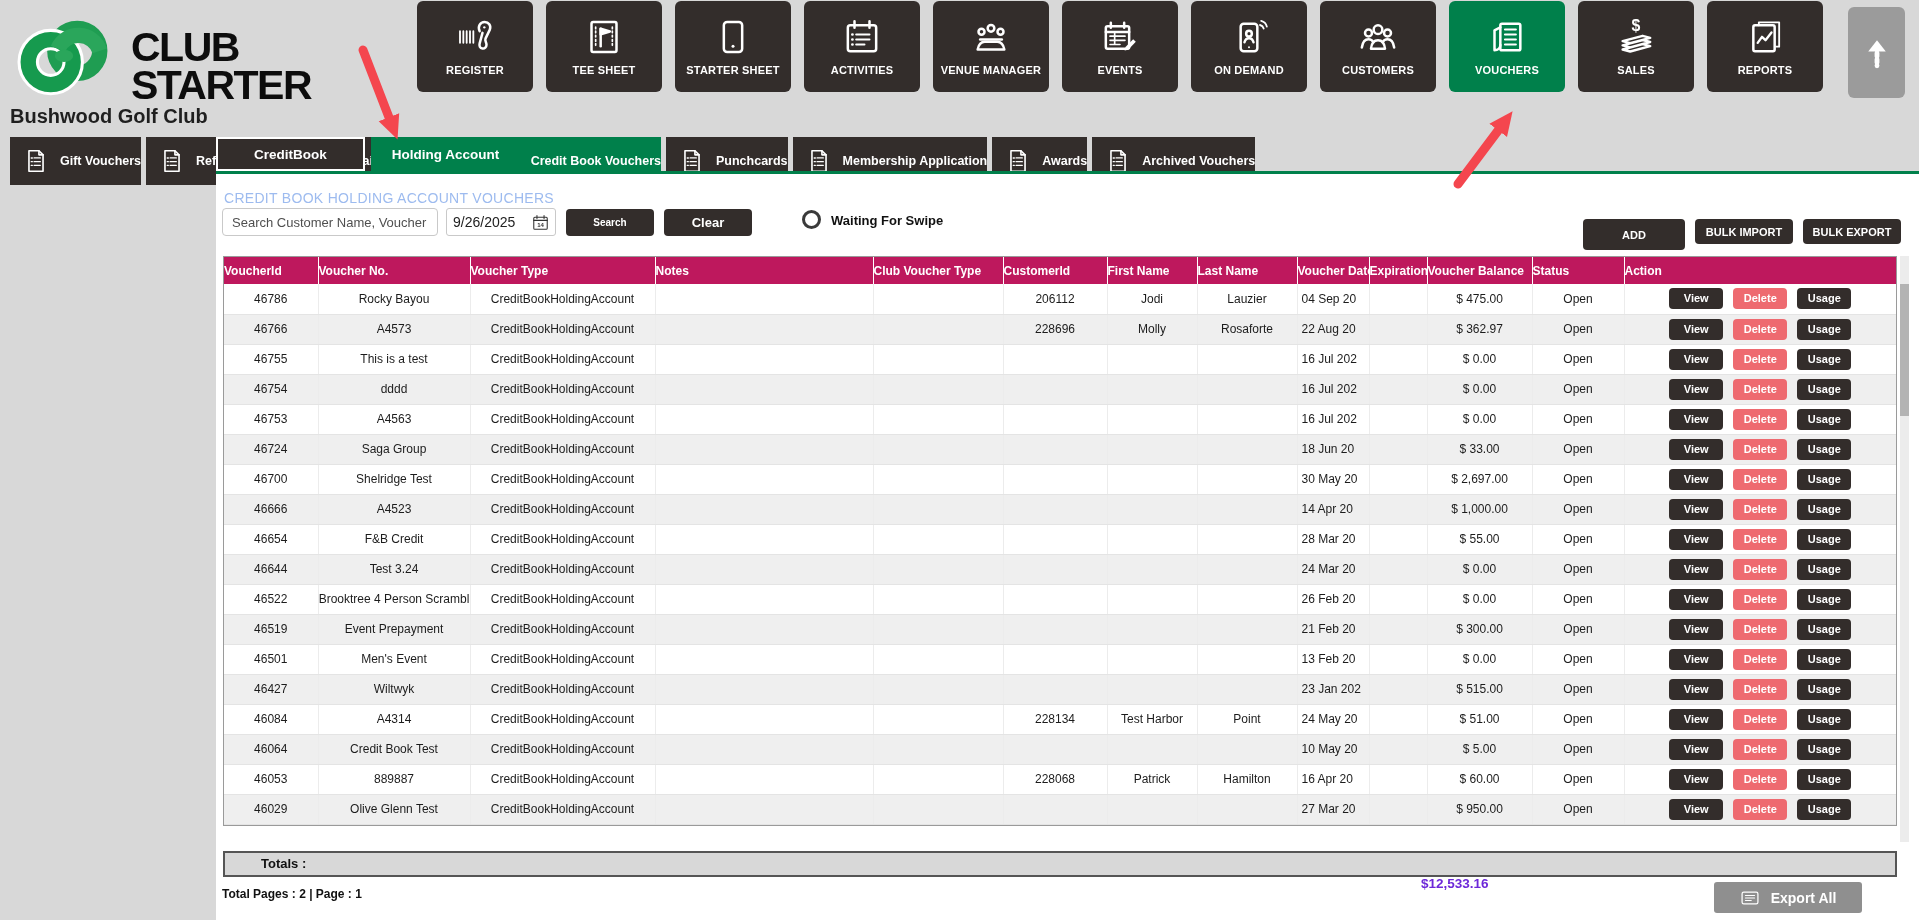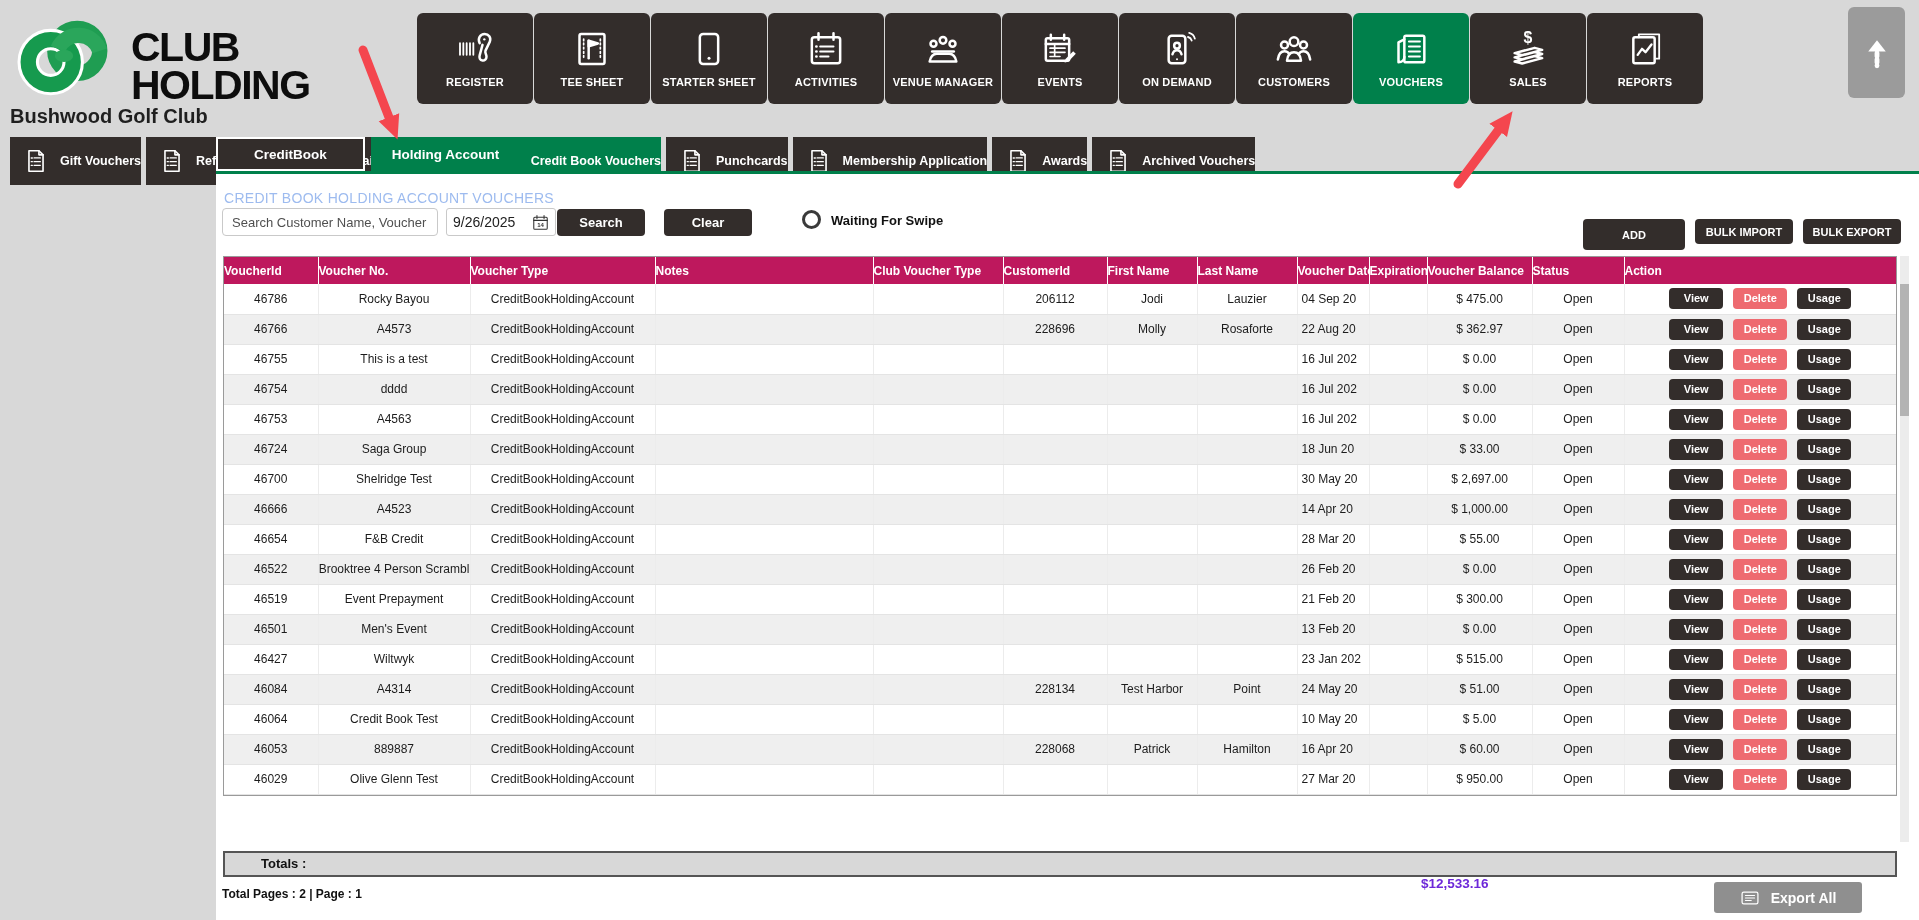--- a/index.html
+++ b/index.html
@@ -12,21 +12,21 @@
   svg.ico { display:block; }
   .sym g { fill:none; stroke:currentColor; stroke-width:1.5; stroke-linecap:round; stroke-linejoin:round; }
 
   
   .logo-area { position:absolute; left:12px; top:12px; display:flex; align-items:flex-end;gap:9px; }
   .logo-mark { width:104px; height:92px; }
   .brand-text { margin-left:6px; margin-top:4px; font-weight:bold; font-size:41px; line-height:0.93; letter-spacing:-1.5px; color:#0d0d0d; }
   .club-name { position:absolute; left:10px; top:105px; font-size:20px; font-weight:bold; color:#1f1f1f; }
 
   
-  .main-nav { position:absolute; left:417px; top:13px; display:flex; gap:1px; }
+  .main-nav { position:absolute; left:417px; top:1px; display:flex; gap:13px; }
   .nav-btn { width:116px; height:91px; background:#332d2b; border-radius:6px; color:#fff;
              display:flex; flex-direction:column; align-items:center; justify-content:center; gap:7px; cursor:pointer; }
   .nav-btn.active { background:#00804b; }
   .nav-ico { width:40px; height:40px; }
   .nav-lbl { font-size:11px; font-weight:bold; letter-spacing:.2px; white-space:nowrap; }
   .scroll-up-btn { position:absolute; left:1848px; top:7px; width:57px; height:91px; background:#9b9b9b;
                    border-radius:6px; display:flex; align-items:center; justify-content:center; color:#fff; cursor:pointer; }
   .scroll-up-btn svg { width:34px; height:34px; }
 
   
@@ -51,21 +51,21 @@
 
   .search-input { position:absolute; left:6px; top:34px; width:216px; height:28px; border:1px solid #c9c9c9;
                   border-radius:4px; padding:0 9px; font-size:13px; color:#333; font-family:"Liberation Sans",sans-serif; outline:none; }
   .search-input::placeholder { color:#4f4f4f; }
   .date-field { position:absolute; left:230px; top:34px; width:110px; height:28px; border:1px solid #c9c9c9;
                 border-radius:3px; display:flex; align-items:center; justify-content:space-between;
                 padding:0 6px; font-size:14px; color:#222; cursor:pointer; }
   .date-field svg { width:17px; height:17px; color:#333; }
   .btn-dark { background:#332d2b; color:#fff; border:none; border-radius:4px; font-weight:bold;
               font-family:"Liberation Sans",sans-serif; cursor:pointer; }
-  .search-btn { position:absolute; left:341px; top:35px; width:88px; height:27px; font-size:13px; }
+  .search-btn { position:absolute; left:350px; top:35px; width:88px; height:27px; font-size:10px; }
   .clear-btn  { position:absolute; left:448px; top:35px; width:88px; height:27px; font-size:13px; }
   .radio { position:absolute; left:586px; top:36px; width:19px; height:19px; border:3px solid #3a3a3a;
            border-radius:50%; background:#fff; cursor:pointer; }
   .radio-lbl { position:absolute; left:615px; top:39px; font-size:13px; font-weight:bold; color:#111; }
   .add-btn        { position:absolute; left:1367px; top:45px; width:102px; height:31px; font-size:11px; }
   .bulkimport-btn { position:absolute; left:1479px; top:45px; width:98px;  height:25px; font-size:11px; }
   .bulkexport-btn { position:absolute; left:1587px; top:45px; width:98px;  height:25px; font-size:11px; }
 
   
   .table-wrap { position:absolute; left:7px; top:82px; width:1674px; border:1px solid #9a9a9a; background:#fff; }
@@ -227,21 +227,21 @@
 <div class="logo-area">
   <svg class="logo-mark ico" viewBox="0 0 100 90">
     <circle cx="63" cy="38" r="22" fill="none" stroke="#1f9d52" stroke-width="15"></circle>
     <circle cx="37" cy="49" r="22" fill="none" stroke="#ffffff" stroke-width="21"></circle>
     <circle cx="37" cy="49" r="22" fill="none" stroke="#169a4e" stroke-width="15"></circle>
     <path d="M44 36 A22 22 0 0 1 85 38" fill="none" stroke="#2aa65b" stroke-width="15"></path>
     <ellipse cx="50" cy="43" rx="9" ry="6" fill="#2aa65b"></ellipse>
   </svg>
   <div class="brand-text">
     <div>CLUB</div>
-    <div>HOLDING</div>
+    <div>STARTER</div>
   </div>
 </div>
 <div class="club-name">Bushwood Golf Club</div>
 
 <div class="main-nav">
     <div class="nav-btn">
       <svg class="nav-ico ico">
         <use href="#sym-register-icon"></use>
       </svg>
       <span class="nav-lbl">REGISTER</span>
@@ -553,20 +553,35 @@
             <td class="cell-customerid"></td>
             <td class="cell-first-name"></td>
             <td class="cell-last-name"></td>
             <td class="cell-voucher-date">28 Mar 20</td>
             <td class="cell-expiration-date"></td>
             <td class="cell-voucher-balance">$ 55.00</td>
             <td class="cell-status">Open</td>
             <td><span class="act-btn act-view">View</span><span class="act-btn act-delete">Delete</span><span class="act-btn act-usage">Usage</span></td>
           </tr>
           <tr>
+            <td class="cell-voucherid">46644</td>
+            <td class="cell-voucher-no">Test 3.24</td>
+            <td class="cell-voucher-type">CreditBookHoldingAccount</td>
+            <td class="cell-notes"></td>
+            <td class="cell-club-voucher-type"></td>
+            <td class="cell-customerid"></td>
+            <td class="cell-first-name"></td>
+            <td class="cell-last-name"></td>
+            <td class="cell-voucher-date">24 Mar 20</td>
+            <td class="cell-expiration-date"></td>
+            <td class="cell-voucher-balance">$ 0.00</td>
+            <td class="cell-status">Open</td>
+            <td><span class="act-btn act-view">View</span><span class="act-btn act-delete">Delete</span><span class="act-btn act-usage">Usage</span></td>
+          </tr>
+          <tr>
             <td class="cell-voucherid">46522</td>
             <td class="cell-voucher-no">Brooktree 4 Person Scrambl</td>
             <td class="cell-voucher-type">CreditBookHoldingAccount</td>
             <td class="cell-notes"></td>
             <td class="cell-club-voucher-type"></td>
             <td class="cell-customerid"></td>
             <td class="cell-first-name"></td>
             <td class="cell-last-name"></td>
             <td class="cell-voucher-date">26 Feb 20</td>
             <td class="cell-expiration-date"></td>

